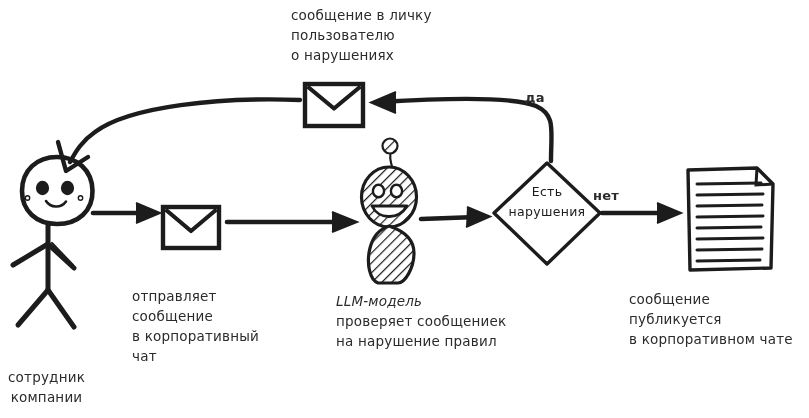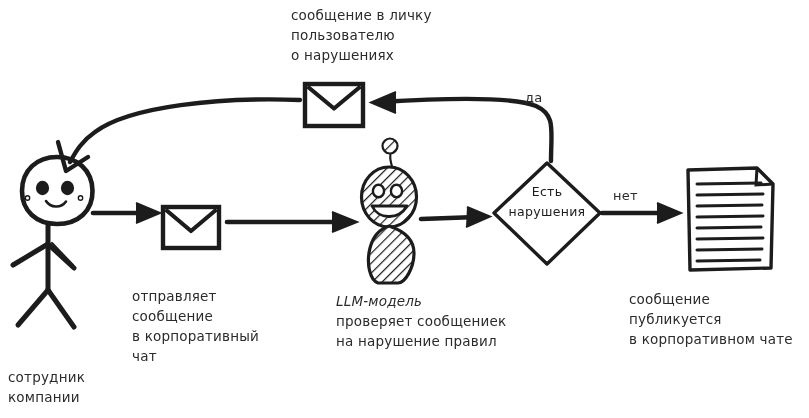--- a/index.html
+++ b/index.html
@@ -3,21 +3,21 @@
 <meta charset="utf-8">
 <style>
   html,body{margin:0;padding:0;background:#ffffff;}
   body{width:809px;height:418px;overflow:hidden;
        font-family:"DejaVu Sans","Liberation Sans",sans-serif;color:#2b2b2b;}
   #stage{position:relative;width:809px;height:418px;background:#fff;}
   #stage svg.layer{position:absolute;left:0;top:0;width:809px;height:418px;}
   .lbl{position:absolute;white-space:pre;line-height:1.48;
        font-family:"DejaVu Sans","Liberation Sans",sans-serif;
        font-size:13.5px;color:#2b2b2b;letter-spacing:.2px;}
-  .lbl.edge{font-size:13px;}
+  .lbl.edge{font-size:13px;font-weight:bold;}
   .lbl.italic{font-style:italic;}
   .dnode{position:absolute;text-align:center;line-height:1.18;
          font-size:12.5px;color:#1c1c1c;letter-spacing:.3px;}
 </style>
 </head>
 <body>
 
 <div id="stage">
 
   <svg class="layer" viewBox="0 0 809 418">
@@ -125,35 +125,35 @@
     <g>
       <path d="M300 100 C220 97 130 106 95 132 C82 141 76 151 70 162" fill="none" stroke="#1c1c1c" stroke-width="4.4" stroke-linecap="round"></path>
       <path d="M58 142 L66 171 L88 157" fill="none" stroke="#1c1c1c" stroke-width="4.4" stroke-linecap="round" stroke-linejoin="round"></path>
     </g>
   </svg>
 
   <div class="lbl" style="left:291px; top:6px;">сообщение в личку
 пользователю
 о нарушениях</div>
 
-  <div class="lbl" style="left:8px; top:368px;">сотрудник
+  <div class="lbl" style="left:8px; top:368px;text-align:center;">сотрудник
 компании</div>
 
   <div class="lbl" style="left:132px; top:287px;">отправляет
 сообщение
 в корпоративный
 чат</div>
 
   <div class="lbl" style="left:336px; top:312px;">проверяет сообщениек
 на нарушение правил</div>
   <div class="lbl italic" style="left:336px; top:292px;">LLM-модель</div>
 
   <div class="lbl" style="left:629px; top:290px;">сообщение
 публикуется
 в корпоративном чате</div>
 
   <div class="lbl edge" style="left:525px; top:88px;">да</div>
-  <div class="lbl edge" style="left:613px; top:186px;">нет</div>
+  <div class="lbl edge" style="left:593px; top:186px;">нет</div>
 
   <div class="dnode" style="left:492px; top:205px; width:110px;">нарушения</div>
   <div class="dnode" style="left:497px; top:185px; width:100px;">Есть</div>
 
 </div>
 
 </body></html>

